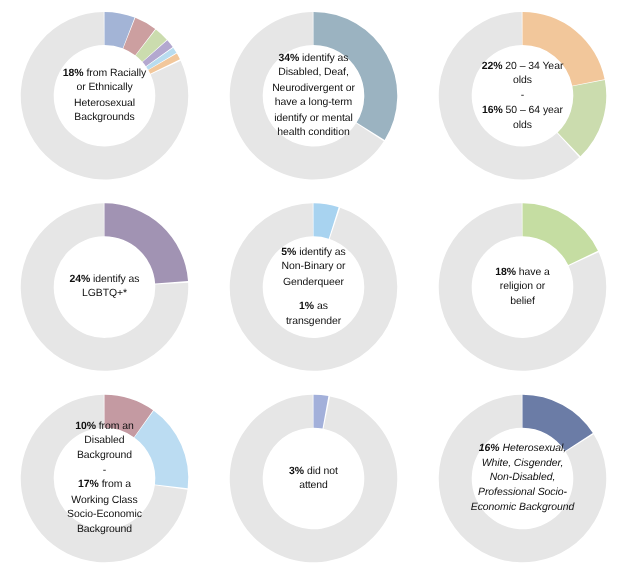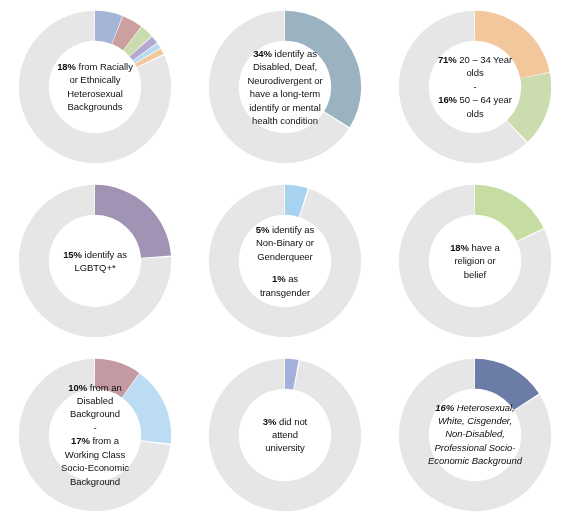--- a/index.html
+++ b/index.html
@@ -105,37 +105,37 @@
   </div>
 
   <div class="cell wide">
     <div class="donut">
       <svg viewBox="0 0 100 100">
           <path d="M 50 3 A 47 47 0 0 1 96.08083462573595 40.750314589372465 L 77.94263376241435 44.391148208449266 A 28.5 28.5 0 0 0 50 21.5 Z" fill="#f2c79b"></path>
           <path d="M 96.16750078424838 41.193078214470944 A 47 47 0 0 1 82.50111362176666 83.95110621680851 L 69.70812208979467 70.58737291870304 A 28.5 28.5 0 0 0 77.99518664576763 44.65963253430685 Z" fill="#cbdcae"></path>
           <path d="M 81.84334965449017 84.56878769615564 A 47 47 0 1 1 49.54883931726717 3.002165432454703 L 49.72642384132158 21.501313081382104 A 28.5 28.5 0 1 0 69.30926521602063 70.96192445405183 Z" fill="#e6e6e6"></path>
         </svg>
       <div class="center-label">
-          <span class="ln"><span class="pct">71%</span> 20 – 34 Year</span>
+          <span class="ln"><span class="pct">22%</span> 20 – 34 Year</span>
           <span class="ln">olds</span>
           <span class="ln">-</span>
           <span class="ln"><span class="pct">16%</span> 50 – 64 year</span>
           <span class="ln">olds</span>
         </div>
     </div>
   </div>
 
   <div class="cell">
     <div class="donut">
       <svg viewBox="0 0 100 100">
           <path d="M 50 3 A 47 47 0 0 1 96.87676646300038 46.598711130567814 L 78.42527328075555 47.93751632385495 A 28.5 28.5 0 0 0 50 21.5 Z" fill="#a193b3"></path>
           <path d="M 96.93342369032035 47.49925197093439 A 47 47 0 1 1 49.54883931726717 3.002165432454703 L 49.72642384132158 21.501313081382104 A 28.5 28.5 0 1 0 78.45962925902404 48.48358896109851 Z" fill="#e6e6e6"></path>
         </svg>
       <div class="center-label">
-          <span class="ln"><span class="pct">15%</span> identify as</span>
+          <span class="ln"><span class="pct">24%</span> identify as</span>
           <span class="ln">LGBTQ+*</span>
         </div>
     </div>
   </div>
 
   <div class="cell">
     <div class="donut">
       <svg viewBox="0 0 100 100">
           <path d="M 50 3 A 47 47 0 0 1 64.09405027298466 5.16298686461618 L 58.54639218680985 22.811598417905557 A 28.5 28.5 0 0 0 50 21.5 Z" fill="#a8d3f0"></path>
           <path d="M 64.95220888740306 5.4418195009326595 A 47 47 0 1 1 49.54883931726717 3.002165432454703 L 49.72642384132158 21.501313081382104 A 28.5 28.5 0 1 0 59.06676496363802 22.98067778248044 Z" fill="#e6e6e6"></path>
@@ -187,21 +187,20 @@
 
   <div class="cell">
     <div class="donut">
       <svg viewBox="0 0 100 100">
           <path d="M 50 3 A 47 47 0 0 1 58.36334663727057 3.7500872106243293 L 55.07139104600449 21.95484011708071 A 28.5 28.5 0 0 0 50 21.5 Z" fill="#a3b0da"></path>
           <path d="M 59.249685410627535 3.919165374264061 A 47 47 0 1 1 49.54883931726717 3.002165432454703 L 49.72642384132158 21.501313081382104 A 28.5 28.5 0 1 0 55.60885179155074 22.057366237585654 Z" fill="#e6e6e6"></path>
         </svg>
       <div class="center-label">
           <span class="ln"><span class="pct">3%</span> did not</span>
           <span class="ln">attend</span>
-          <span class="ln">university</span>
         </div>
     </div>
   </div>
 
   <div class="cell xwide">
     <div class="donut">
       <svg viewBox="0 0 100 100">
           <path d="M 50 3 A 47 47 0 0 1 89.43984018085317 24.43637336939925 L 73.91564776924075 34.49865193676337 A 28.5 28.5 0 0 0 50 21.5 Z" fill="#6b7ca6"></path>
           <path d="M 89.92332814615168 25.198228496038965 A 47 47 0 1 1 49.54883931726717 3.002165432454703 L 49.72642384132158 21.501313081382104 A 28.5 28.5 0 1 0 74.20882664181538 34.96062791781086 Z" fill="#e6e6e6"></path>
         </svg>

